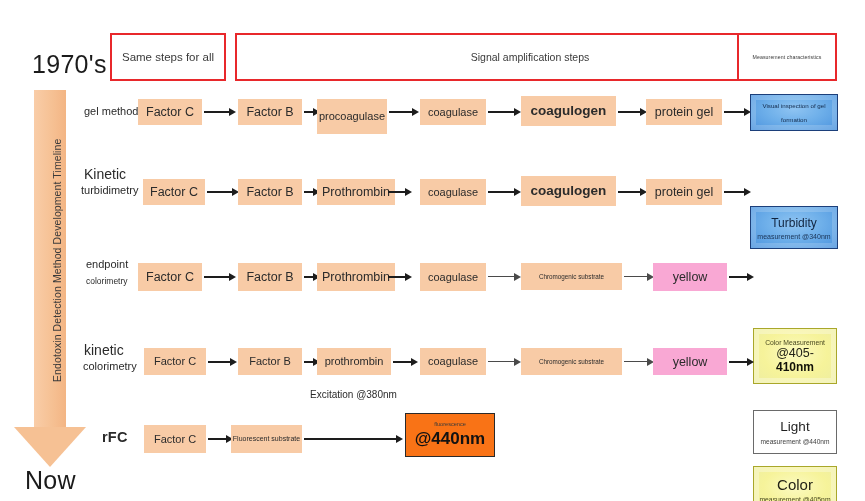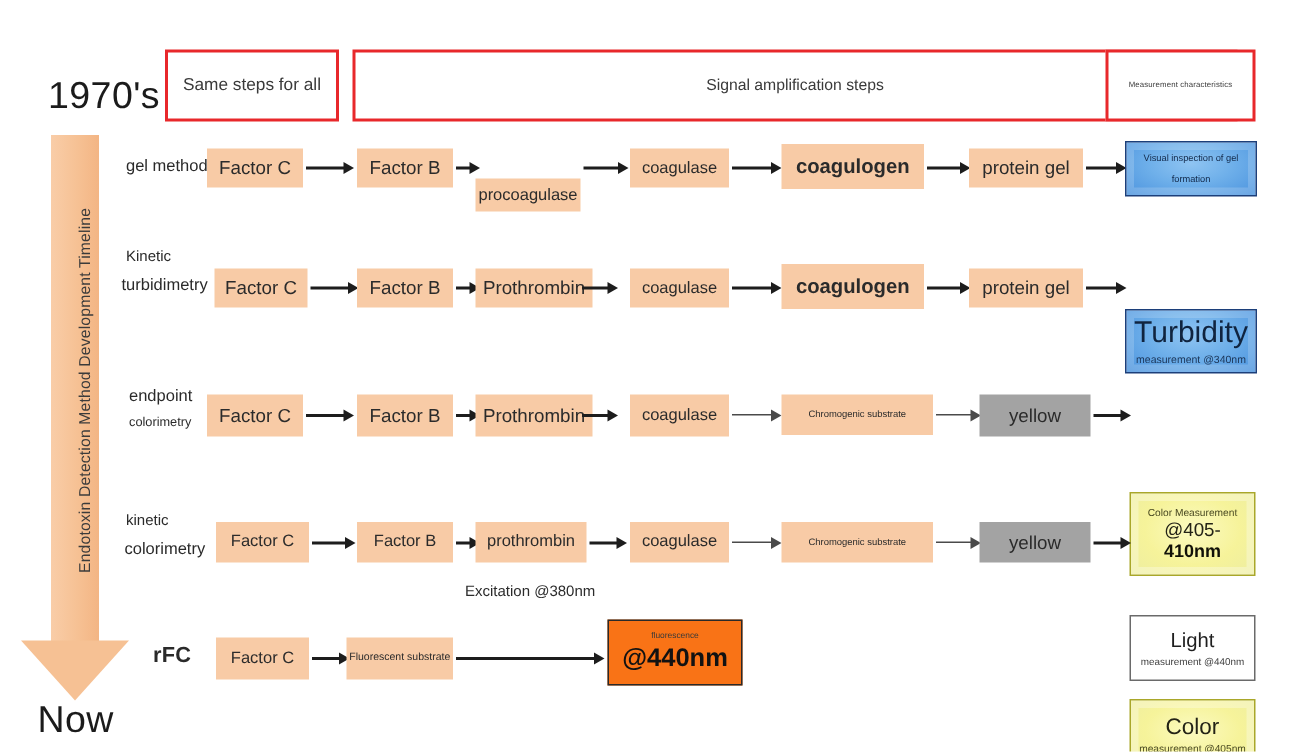--- a/index.html
+++ b/index.html
@@ -58,21 +58,21 @@
     justify-content: center;
     text-align: center;
   }
   .rf-line1 { font-size: 11.5px; color: #3a3a3a; line-height: 1.45; }
   .rf-line2 { font-size: 16.5px; color: #1f1f1f; line-height: 1.35; }
   .rf-mid   { font-size: 10.5px; color: #3a3a3a; }
   .rf-small { font-size: 5.2px; color: #3a3a3a; letter-spacing: .1px; }
 
   
   .row-label { text-align: left; color: #2a2a2a; }
-  .rl-big   { font-size: 10px; }
+  .rl-big   { font-size: 14px; }
   .rl-small { font-size: 11px; }
   .rl-tiny  { font-size: 8.5px; }
   .rl-bold  { font-size: 14.5px; font-weight: bold; letter-spacing: .2px; }
 
   
   .pbox {
     background: #f8cba6;
     display: flex;
     align-items: center;
     justify-content: center;
@@ -81,21 +81,21 @@
     line-height: 1.15;
   }
   .pbox.f11 { font-size: 11px; }
   .pbox.f12 { font-size: 12.5px; }
   .pbox.f13 { font-size: 13.5px; font-weight: bold; }
   .pbox.f6  { font-size: 6.3px; }
   .pbox.f7  { font-size: 7px; }
 
   
   .ybox {
-    background: #a3a3a3;
+    background: #f9a8d4;
     display: flex;
     align-items: center;
     justify-content: center;
     text-align: center;
     color: #2b2b2b;
     font-size: 12.5px;
   }
 
   
   .arrow-line {
@@ -124,21 +124,21 @@
     overflow: hidden;
   }
   .res-blue::before {
     content: "";
     position: absolute;
     left: 0; right: 0; top: 0; bottom: 0;
     border: 5px solid rgba(255,255,255,0.18);
     clip-path: polygon(0 0,100% 0,100% 100%,0 100%,0 0, 9% 14%, 91% 14%, 91% 86%, 9% 86%, 9% 14%);
     pointer-events: none;
   }
-  .res-blue .rb-title { font-size: 20px; color: #10243f; z-index: 2; }
+  .res-blue .rb-title { font-size: 12px; color: #10243f; z-index: 2; }
   .res-blue .rb-sub   { font-size: 7px; color: #1b3456; z-index: 2; margin-top: 3px; }
   .res-blue .rb-tiny  { font-size: 6.2px; color: #12294a; z-index: 2; line-height: 2.1; }
 
   
   .res-yellow {
     border: 1.5px solid #a9a72a;
     background: radial-gradient(ellipse at 50% 45%, #fbfac0 0%, #f6f39a 55%, #ededa0 100%);
     display: flex;
     flex-direction: column;
     align-items: center;
@@ -223,21 +223,21 @@
   <div class="abs row-label rl-small" style="left:84px; top:105px; width:62px;">gel method</div>
 
   <div class="abs pbox f12" style="left:138px; top:99px; width:64px; height:26px;">Factor C</div>
   <div class="abs arrow-line" style="left:204px; top:111px; width:27px;"></div>
   <div class="abs arrow-head" style="left:229px; top:107.8px;"></div>
 
   <div class="abs pbox f12" style="left:238px; top:99px; width:64px; height:26px;">Factor B</div>
   <div class="abs arrow-line" style="left:304px; top:111px; width:11px;"></div>
   <div class="abs arrow-head" style="left:313px; top:107.8px;"></div>
 
-  <div class="abs pbox f11" style="left:317px; top:99px; width:70px; height:22px;margin-top:20px;">procoagulase</div>
+  <div class="abs pbox f11" style="left:317px; top:99px; width:70px; height:35px;">procoagulase</div>
   <div class="abs arrow-line" style="left:389px; top:111px; width:25px;"></div>
   <div class="abs arrow-head" style="left:412px; top:107.8px;"></div>
 
   <div class="abs pbox f11" style="left:420px; top:99px; width:66px; height:26px;">coagulase</div>
   <div class="abs arrow-line" style="left:488px; top:111px; width:28px;"></div>
   <div class="abs arrow-head" style="left:514px; top:107.8px;"></div>
 
   <div class="abs pbox f13" style="left:521px; top:96px; width:95px; height:30px;">coagulogen</div>
   <div class="abs arrow-line" style="left:618px; top:111px; width:24px;"></div>
   <div class="abs arrow-head" style="left:640px; top:107.8px;"></div>

